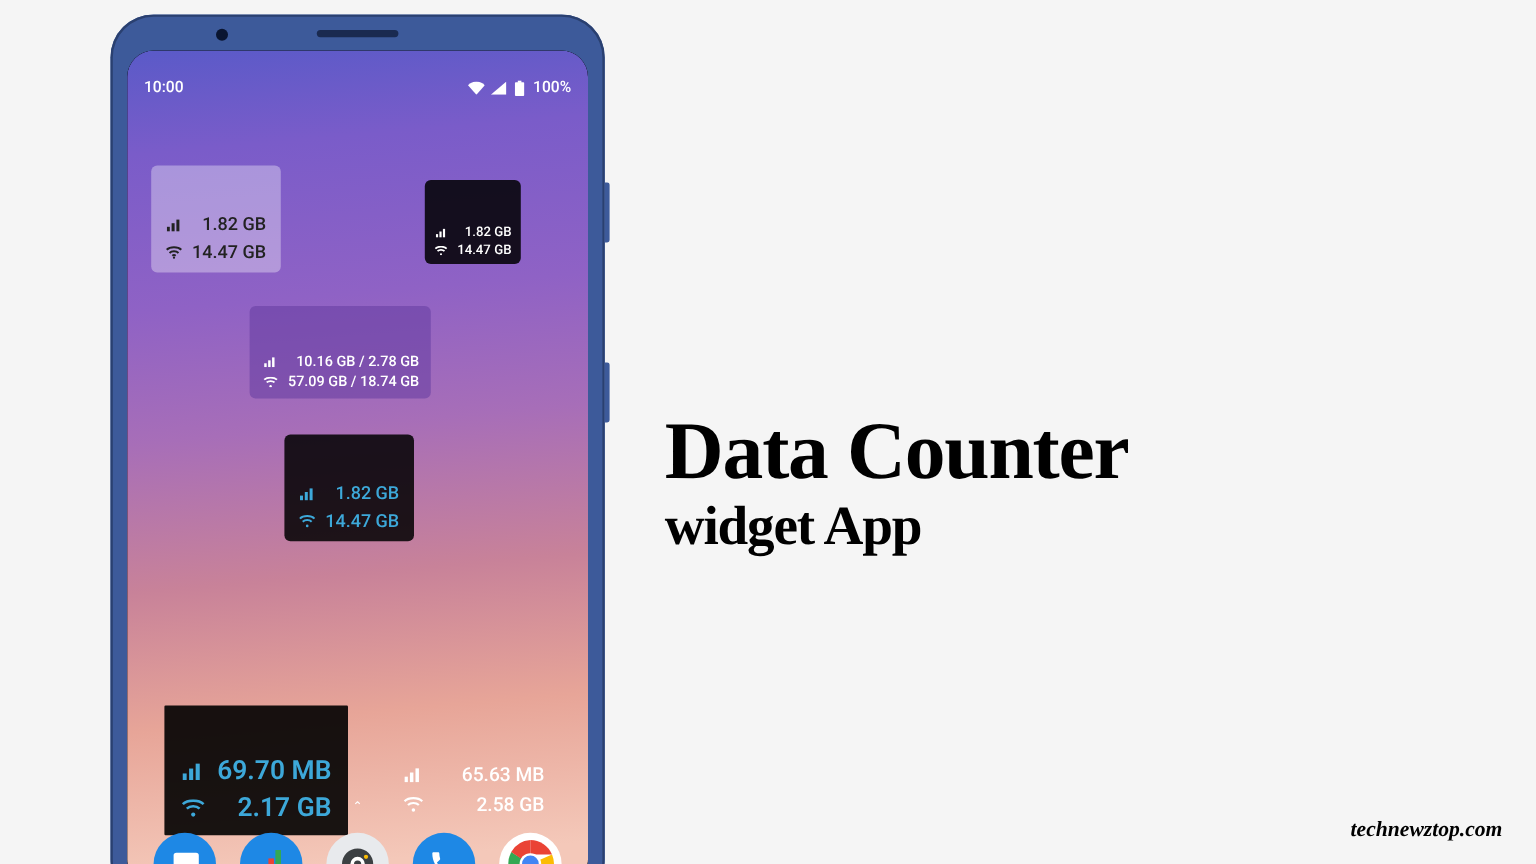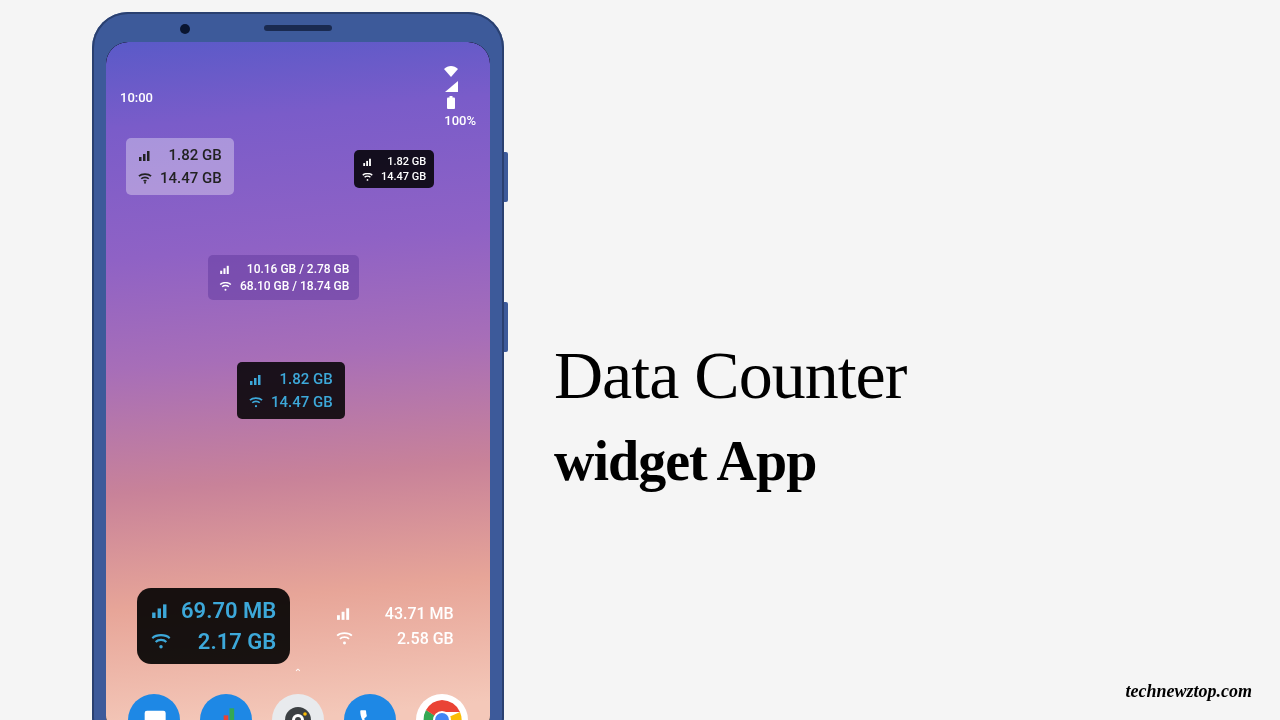--- a/index.html
+++ b/index.html
@@ -70,41 +70,41 @@
   }
   .status-bar {
     display: flex;
     justify-content: space-between;
     align-items: center;
     padding: 24px 14px 4px;
     color: #fff;
     font-size: 13px;
     font-weight: 500;
   }
-  .status-right { display: flex; gap: 4px; flex-direction: column; }
+  .status-right { display: flex; align-items: center; gap: 4px; }
   .status-right svg { display: block; }
   .widget {
     position: absolute;
     border-radius: 5px;
     padding: 6px 10px;
     font-weight: 500;
   }
-  .widget .row { display: flex; align-items: center; gap: 8px; white-space: nowrap; }
+  .widget .row { display: flex; align-items: center; gap: 8px; white-space: nowrap; margin-top: 32px; }
   .widget .row + .row { margin-top: 3px; justify-content: flex-end; }
   .ic { display: inline-flex; width: 14px; justify-content: center; }
   .w-light { background: rgba(255,255,255,0.35); color: #222; font-size: 15px; padding: 8px 12px; }
   .w-light .row + .row { margin-top: 5px; }
   .w-dark-sm { background: rgba(0,0,0,0.85); color: #fff; font-size: 11px; padding: 5px 8px; }
   .w-dark-sm .row + .row { margin-top: 2px; }
   .w-dark-sm .ic { width: 11px; }
   .w-purple { background: rgba(100,60,160,0.55); color: #fff; font-size: 12px; padding: 7px 10px; }
   .w-purple .row + .row { margin-top: 3px; }
   .w-dark-blue { background: rgba(0,0,0,0.85); color: #3da8d9; font-size: 15px; padding: 8px 12px; }
   .w-dark-blue .row + .row { margin-top: 5px; }
-  .w-big-blue { background: rgba(0,0,0,0.9); color: #3da8d9; font-size: 22px; font-weight: 600; padding: 10px 14px; border-radius: 14px; }
+  .w-big-blue { background: rgba(0,0,0,0.9); color: #3da8d9; font-size: 22px; font-weight: 600; padding: 10px 14px; border-radius: 1px; }
   .w-big-blue .row { gap: 10px; }
   .w-big-blue .row + .row { margin-top: 6px; }
   .w-big-blue .ic { width: 20px; }
   .w-trans-white { color: #fff; font-size: 16px; font-weight: 500; }
   .w-trans-white .row { gap: 10px; }
   .w-trans-white .row + .row { margin-top: 6px; gap: 44px; }
   .w-trans-white .ic { width: 18px; }
   .val { text-align: right; flex: 1; }
   .dock {
     position: absolute;
@@ -132,22 +132,22 @@
     font-size: 10px;
   }
   .heading {
     position: absolute;
     left: 554px;
     top: 338px;
     font-family: Georgia, 'Times New Roman', serif;
     color: #000;
     line-height: 1.1;
   }
-  .heading .l1 { font-size: 68px; font-weight: 400; letter-spacing: -1px; }
-  .heading .l2 { font-size: 56px; font-weight: 600; letter-spacing: -1px; margin-top: 18px; }
+  .heading .l1 { font-size: 68px; font-weight: 700; letter-spacing: -1px; }
+  .heading .l2 { font-size: 46px; font-weight: 600; letter-spacing: -1px; margin-top: 0; }
   .watermark {
     position: absolute;
     right: 28px;
     bottom: 18px;
     color: #000;
     font-style: italic;
     font-weight: 700;
     font-size: 18px;
     font-family: Georgia, serif;
     margin-left: 36px;
@@ -242,21 +242,21 @@
           </span>
           <span class="val">10.16 GB / 2.78 GB</span>
         </div>
         <div class="row">
           <span class="ic">
             <svg width="13" height="9" viewBox="0 0 15 11">
                 <path fill="none" stroke="#fff" stroke-width="1.8" d="M1 3 C4 0 11 0 14 3 M3.5 5.8 C5.5 3.8 9.5 3.8 11.5 5.8"></path>
                 <circle cx="7.5" cy="9.5" r="1.2" fill="#fff"></circle>
               </svg>
           </span>
-          <span class="val">68.10 GB / 18.74 GB</span>
+          <span class="val">57.09 GB / 18.74 GB</span>
         </div>
       </div>
 
       <div class="widget w-dark-blue" style="left:131px; top:320px;">
         <div class="row">
           <span class="ic">
             <svg width="13" height="11" viewBox="0 0 13 11">
                 <rect x="0" y="7" width="2.5" height="4" fill="#3da8d9"></rect>
                 <rect x="4" y="4" width="2.5" height="7" fill="#3da8d9"></rect>
                 <rect x="8" y="1" width="2.5" height="10" fill="#3da8d9"></rect>
@@ -299,21 +299,21 @@
 
       <div class="widget w-trans-white" style="left:219px; top:556px;">
         <div class="row">
           <span class="ic">
             <svg width="15" height="13" viewBox="0 0 13 11">
                 <rect x="0" y="7" width="2.5" height="4" fill="#fff"></rect>
                 <rect x="4" y="4" width="2.5" height="7" fill="#fff"></rect>
                 <rect x="8" y="1" width="2.5" height="10" fill="#fff"></rect>
               </svg>
           </span>
-          <span class="val">43.71 MB</span>
+          <span class="val">65.63 MB</span>
         </div>
         <div class="row">
           <span class="ic">
             <svg width="17" height="13" viewBox="0 0 15 11">
                 <path fill="none" stroke="#fff" stroke-width="1.6" d="M1 3 C4 0 11 0 14 3 M3.5 5.8 C5.5 3.8 9.5 3.8 11.5 5.8"></path>
                 <circle cx="7.5" cy="9.5" r="1.3" fill="#fff"></circle>
               </svg>
           </span>
           <span class="val">2.58 GB</span>
         </div>

